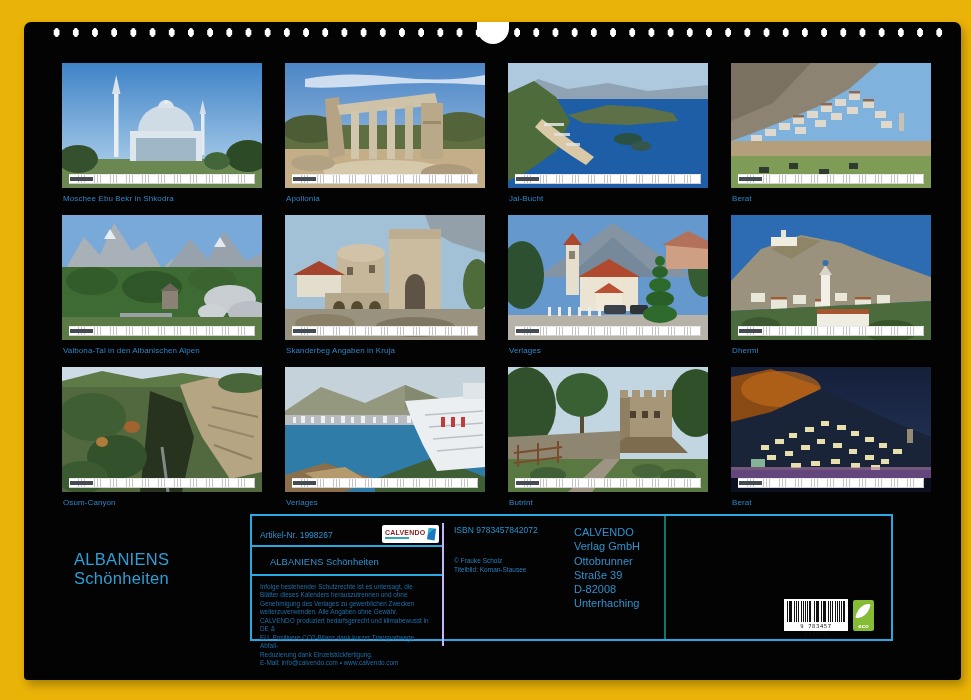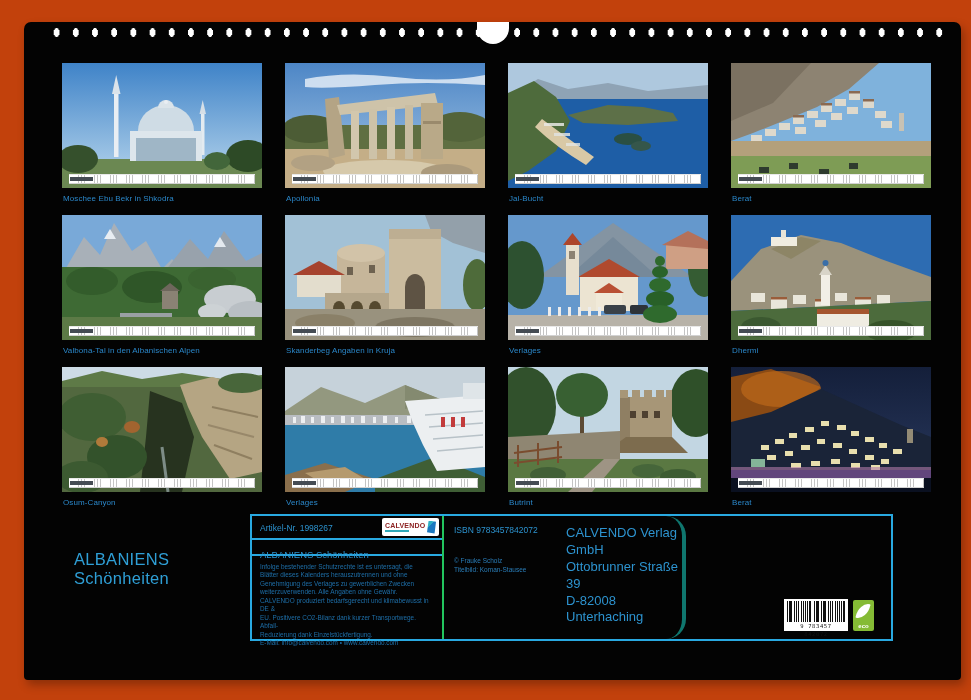--- a/index.html
+++ b/index.html
@@ -1,16 +1,16 @@
 <!DOCTYPE html>
 <html><head>
 <meta charset="utf-8">
 <style>
   html,body{margin:0;padding:0;background:#fff;}
-  .page{position:relative;width:971px;height:700px;background:#c2410c;overflow:hidden;
+  .page{position:relative;width:971px;height:700px;background:#eab308;overflow:hidden;
         font-family:"Liberation Sans",sans-serif;}
   .sheet{position:absolute;left:24px;top:22px;width:937px;height:658px;background:#030303;
          border-radius:7px 7px 4px 4px;box-shadow:3px 5px 10px rgba(0,0,0,.28);}
   
   .holes{position:absolute;top:5px;left:23px;right:12px;height:11px;
          background-image:radial-gradient(3.1px 4.6px at 9.6px 5.5px,#fff 96%,rgba(255,255,255,0) 100%);
          background-size:19.2px 11px;background-repeat:repeat-x;}
   .notch{position:absolute;top:0;left:50%;transform:translateX(-50%);width:32px;height:22px;
          background:#fff;border-radius:0 0 16px 16px;}
   
@@ -24,37 +24,37 @@
             border-top:1px solid #e8e8e8;border-bottom:1px solid #d2d2d2;}
   .mlabel{position:absolute;left:1px;top:1.5px;width:23px;height:4.5px;background:#454c54;}
   .caption{margin:6px 0 0 1px;font-size:8px;letter-spacing:.1px;color:#2b87c9;}
   
   .big-title{position:absolute;left:50px;top:492px;font-size:16.5px;line-height:19px;
              color:#2f9fd6;letter-spacing:.3px;margin-top:36px;}
   
   .info-box{position:absolute;left:226px;top:492px;width:643px;height:127px;
             border:2px solid #29a9e1;box-sizing:border-box;display:flex;color:#2d93cf;}
   .col{position:relative;box-sizing:border-box;height:100%;}
-  .col1{width:192px;border-right:2px solid #22c55e;}
-  .col2{width:242px;border-right:4px solid #0f766e;border-radius:20px;}
+  .col1{width:192px;border-right:2px solid #c4b5fd;margin-top:7px;}
+  .col2{width:222px;border-right:2px solid #0f766e;}
   .col3{flex:1;}
   .row1{position:relative;height:24px;border-bottom:2px solid #29a9e1;box-sizing:border-box;}
   .artnr{position:absolute;left:8px;top:7px;font-size:8.5px;}
   .logo{position:absolute;right:3px;top:2px;width:57px;height:18px;background:#fff;border-radius:2px;
         display:flex;align-items:center;padding:1px 3px;box-sizing:border-box;}
   .logo-txt{flex:1;line-height:1;}
   .logo-name{display:block;font-size:7px;font-weight:bold;color:#8c2121;letter-spacing:.2px;}
   .logo-tag{display:block;width:24px;height:2px;background:#2fa8b8;margin-top:1.5px;}
   .logo-icon{width:9px;height:13px;background:linear-gradient(135deg,#2fb0c4 0 34%,#1c79c0 34% 100%);
              -webkit-clip-path:polygon(18% 0,100% 10%,84% 100%,0 90%);
              clip-path:polygon(18% 0,100% 10%,84% 100%,0 90%);}
-  .row2{height:16px;border-bottom:2px solid #29a9e1;box-sizing:border-box;font-size:9.5px;padding:9px 8px 0;}
+  .row2{height:29px;border-bottom:2px solid #29a9e1;box-sizing:border-box;font-size:9.5px;padding:9px 18px 0;}
   .row3{padding:7px 8px 0;font-size:6.4px;line-height:1.32;color:#1e6fa9;}
   .isbn{position:absolute;left:10px;top:9px;font-size:8.5px;}
-  .publisher{position:absolute;left:122px;top:9px;font-size:13px;line-height:1.3;}
+  .publisher{position:absolute;left:130px;top:9px;font-size:11px;line-height:1.3;}
   .copyright{position:absolute;left:10px;top:41px;font-size:6.5px;line-height:1.35;color:#2a7db8;}
   .barcode{position:absolute;right:43px;bottom:8px;width:64px;height:32px;background:#fff;
            padding:2px 3px 0;box-sizing:border-box;text-align:center;}
   .bars{height:21px;background:repeating-linear-gradient(90deg,#111 0 1px,#fff 1px 2px,#111 2px 3.5px,
         #fff 3.5px 4.2px,#111 4.2px 5px,#fff 5px 6.8px);}
   .digits{font-size:5.5px;color:#111;letter-spacing:.6px;line-height:8px;
           font-family:"DejaVu Sans Mono",monospace;}
   .eco{position:absolute;right:17px;bottom:8px;width:21px;height:31px;background:#85bb35;border-radius:2px;}
   .leaf{position:absolute;left:4px;top:3px;width:12px;height:16px;background:#fff;
         border-radius:100% 6% 100% 6%;transform:rotate(12deg);}

